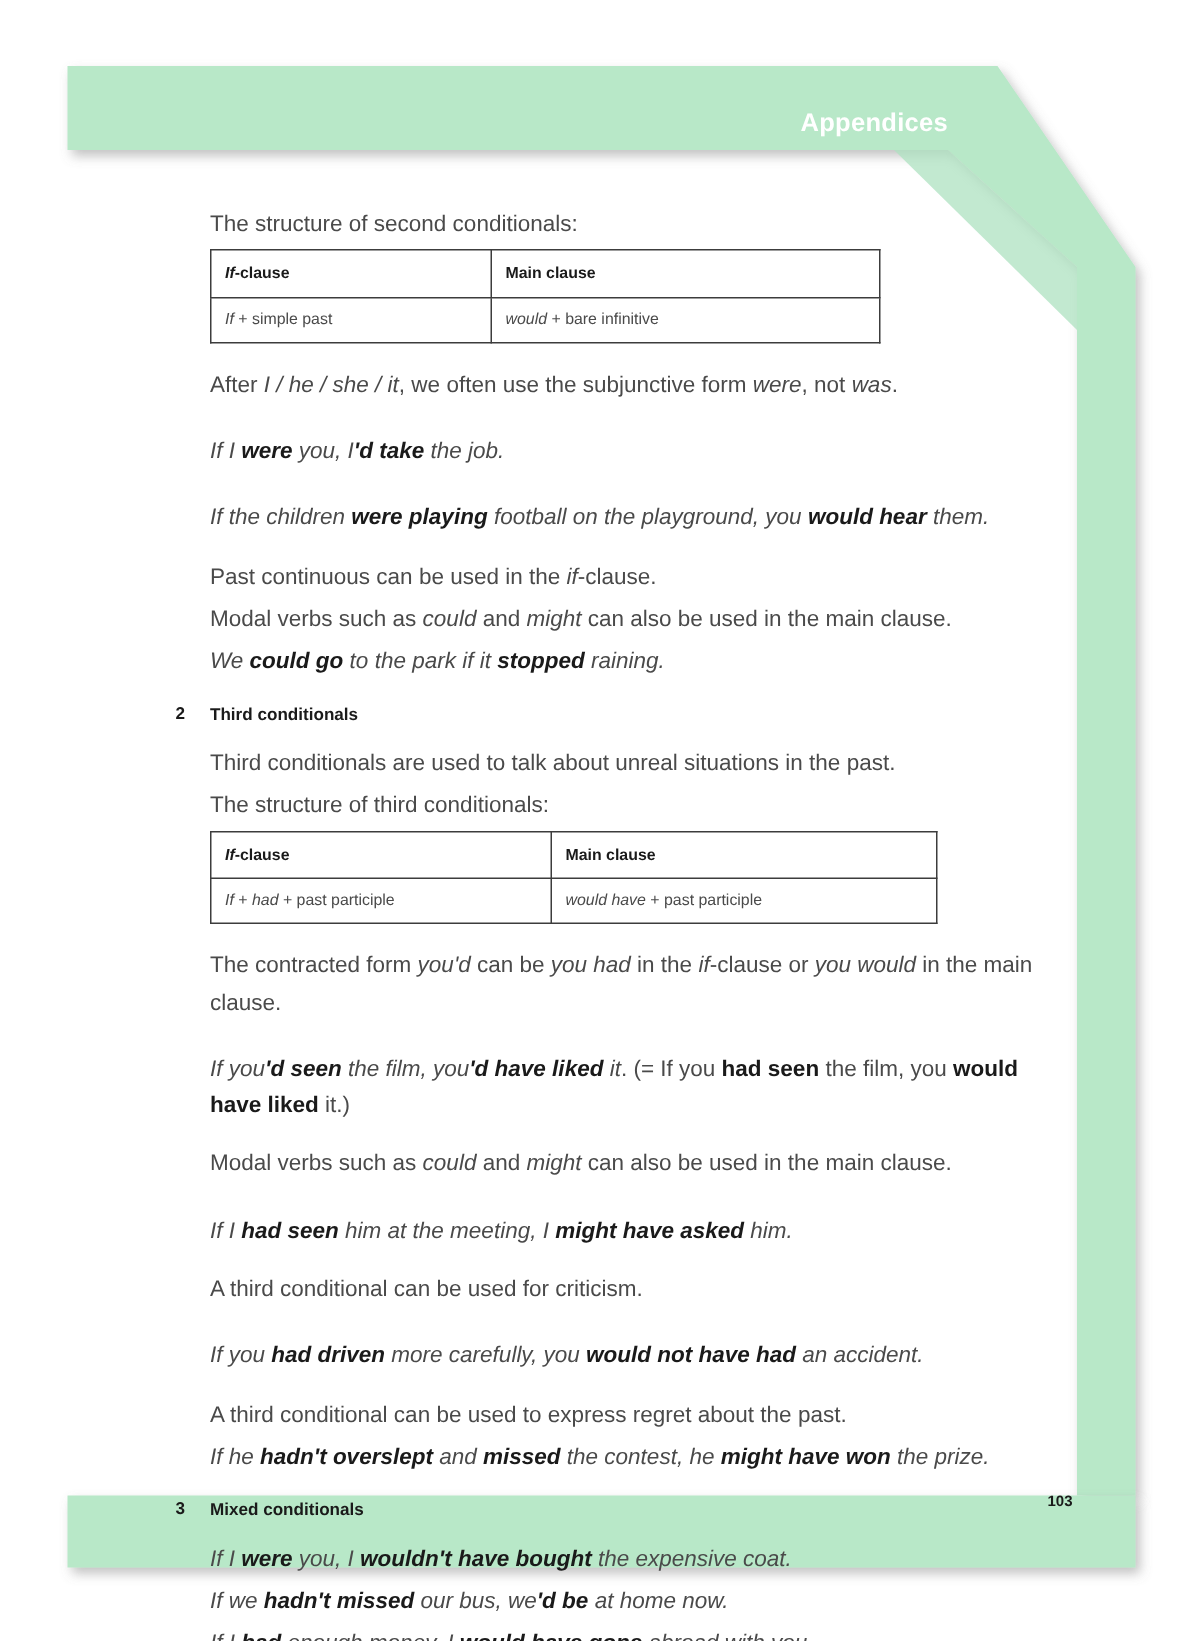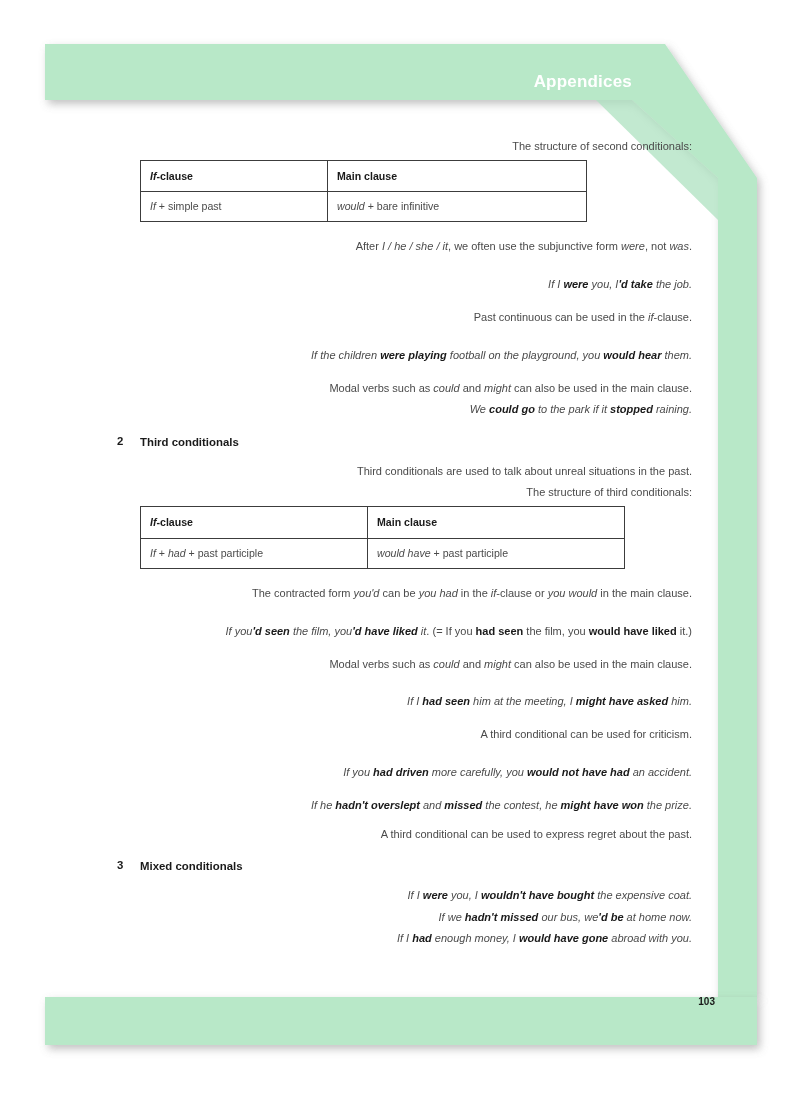--- a/index.html
+++ b/index.html
@@ -75,24 +75,23 @@
   .sec-head {
     font-size: 11.4px;
     font-weight: bold;
     color: #1a1a1a;
     margin: 0 0 12px 0;
     line-height: 1.35;
   }
 
   p.para {
     margin: 0 0 11px 0;
-    font-size: 11px;
+    font-size: 15px;
     line-height: 1.62;
     color: #4a4a4a;
-    text-align: right;
   }
   p.para.tight {
     margin-bottom: 4px;
   }
   p.para.ex {
     font-style: italic;
     color: #4a4a4a;
   }
   p.para.gap {
     margin-bottom: 15px;
@@ -171,22 +170,22 @@
         <tr>
           <td class="c1"><span class="i">If</span><span class="n"> + simple past</span></td>
           <td class="c2"><span class="i">would</span><span class="n"> + bare infinitive</span></td>
         </tr>
       </tbody>
     </table>
 
     <div>
         <p class="para tight"><span class="n">After </span><span class="i">I / he / she / it</span><span class="n">, we often use the subjunctive form </span><span class="i">were</span><span class="n">, not </span><span class="i">was</span><span class="n">.</span></p>
         <p class="para ex gap"><span class="i">If I </span><span class="b">were</span><span class="i"> you, I</span><span class="b">'d take</span><span class="i"> the job.</span></p>
+        <p class="para ex gap"><span class="i">If the children </span><span class="b">were playing</span><span class="i"> football on the playground, you </span><span class="b">would hear</span><span class="i"> them.</span></p>
         <p class="para tight"><span class="n">Past continuous can be used in the </span><span class="i">if</span><span class="n">-clause.</span></p>
-        <p class="para ex gap"><span class="i">If the children </span><span class="b">were playing</span><span class="i"> football on the playground, you </span><span class="b">would hear</span><span class="i"> them.</span></p>
         <p class="para tight"><span class="n">Modal verbs such as </span><span class="i">could</span><span class="n"> and </span><span class="i">might</span><span class="n"> can also be used in the main clause.</span></p>
         <p class="para ex tight"><span class="i">We </span><span class="b">could go</span><span class="i"> to the park if it </span><span class="b">stopped</span><span class="i"> raining.</span></p>
       </div>
   </div>
 
   <div class="block" style="margin-top:16px;">
     <span class="sec-num">2</span>
     <p class="sec-head">Third conditionals</p>
 
     <p class="para tight">Third conditionals are used to talk about unreal situations in the past.</p>
@@ -207,22 +206,22 @@
       </tbody>
     </table>
 
     <div>
         <p class="para tight"><span class="n">The contracted form </span><span class="i">you'd</span><span class="n"> can be </span><span class="i">you had</span><span class="n"> in the </span><span class="i">if</span><span class="n">-clause or </span><span class="i">you would</span><span class="n"> in the main clause.</span></p>
         <p class="para ex gap"><span class="i">If you</span><span class="b">'d seen</span><span class="i"> the film, you</span><span class="b">'d have liked</span><span class="i"> it</span><span class="n">. (= If you </span><span class="bu">had seen</span><span class="n"> the film, you </span><span class="bu">would have liked</span><span class="n"> it.)</span></p>
         <p class="para tight"><span class="n">Modal verbs such as </span><span class="i">could</span><span class="n"> and </span><span class="i">might</span><span class="n"> can also be used in the main clause.</span></p>
         <p class="para ex gap"><span class="i">If I </span><span class="b">had seen</span><span class="i"> him at the meeting, I </span><span class="b">might have asked</span><span class="i"> him.</span></p>
         <p class="para tight"><span class="n">A third conditional can be used for criticism.</span></p>
         <p class="para ex gap"><span class="i">If you </span><span class="b">had driven</span><span class="i"> more carefully, you </span><span class="b">would not have had</span><span class="i"> an accident.</span></p>
+        <p class="para tight"><span class="n">A third conditional can be used to express regret about the past.</span></p>
         <p class="para ex"><span class="i">If he </span><span class="b">hadn't overslept</span><span class="i"> and </span><span class="b">missed</span><span class="i"> the contest, he </span><span class="b">might have won</span><span class="i"> the prize.</span></p>
-        <p class="para tight"><span class="n">A third conditional can be used to express regret about the past.</span></p>
       </div>
   </div>
 
   <div class="block" style="margin-top:16px;">
     <span class="sec-num">3</span>
     <p class="sec-head">Mixed conditionals</p>
 
 
     <div>
         <p class="para ex tight"><span class="i">If I </span><span class="b">were</span><span class="i"> you, I </span><span class="b">wouldn't have bought</span><span class="i"> the expensive coat.</span></p>

